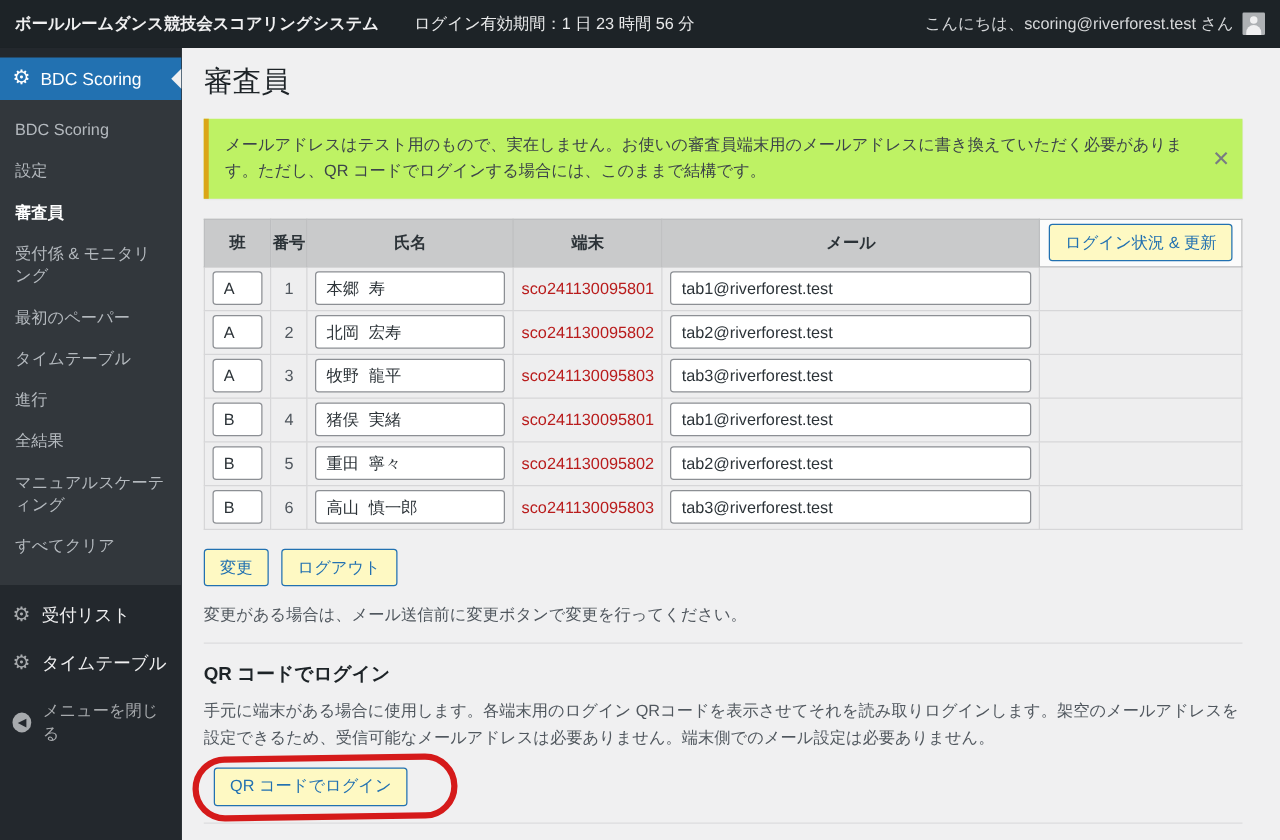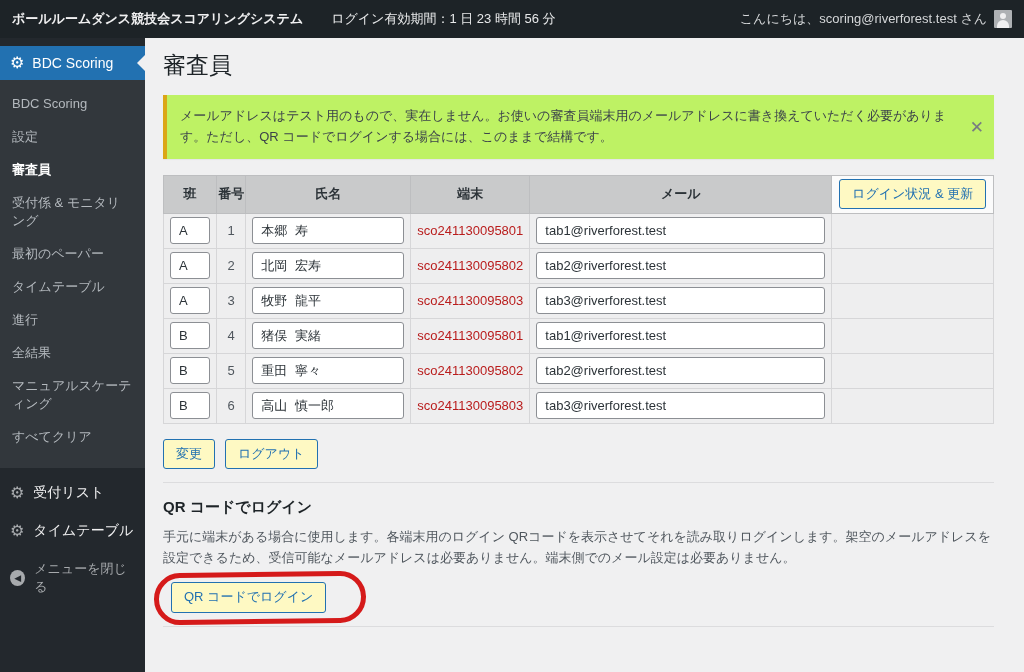--- a/index.html
+++ b/index.html
@@ -192,20 +192,21 @@
         <td class="c-status"></td>
       </tr>
     </tbody>
   </table>
 
   <div class="btn-row">
     <button class="btn">変更</button>
     <button class="btn">ログアウト</button>
   </div>
 
+  <p class="hint">変更がある場合は、メール送信前に変更ボタンで変更を行ってください。</p>
 
   <hr class="divider">
 
   <h2 class="section-heading">QR コードでログイン</h2>
   <p class="section-text">手元に端末がある場合に使用します。各端末用のログイン QRコードを表示させてそれを読み取りログインします。架空のメールアドレスを設定できるため、受信可能なメールアドレスは必要ありません。端末側でのメール設定は必要ありません。</p>
 
   <div class="qr-btn-wrap">
     <button class="btn">QR コードでログイン</button>
     <div class="red-ring"></div>
   </div>

